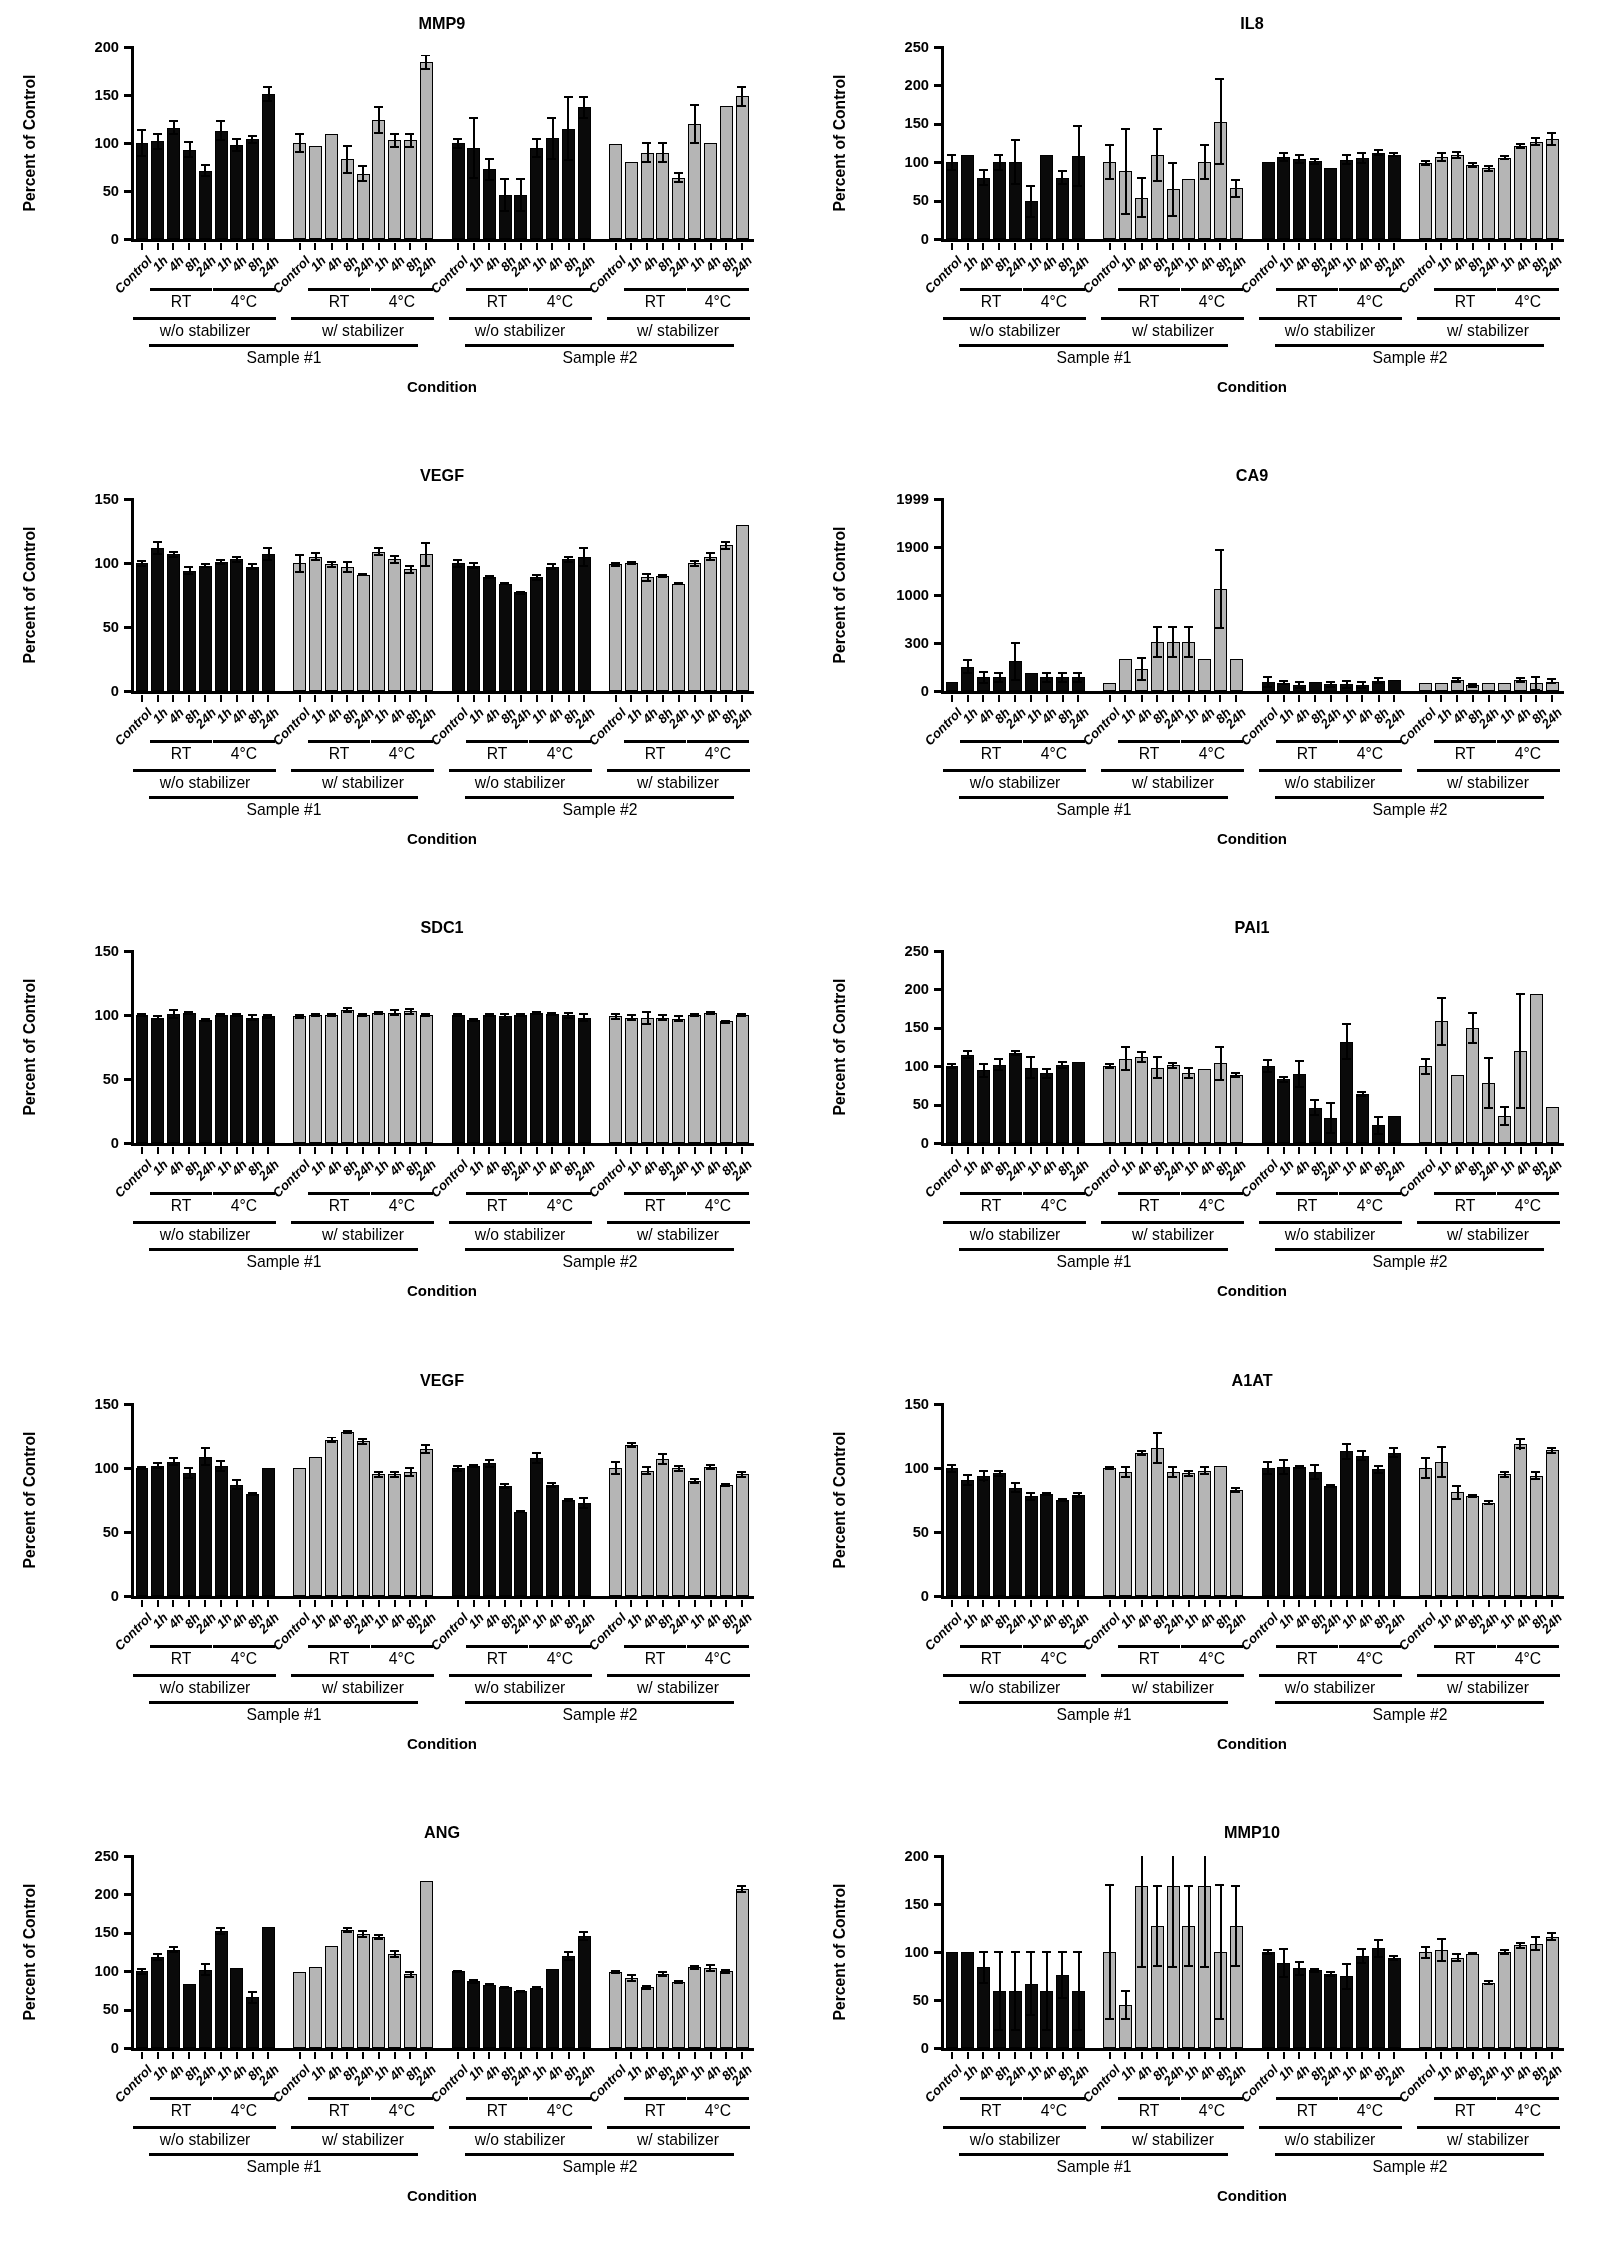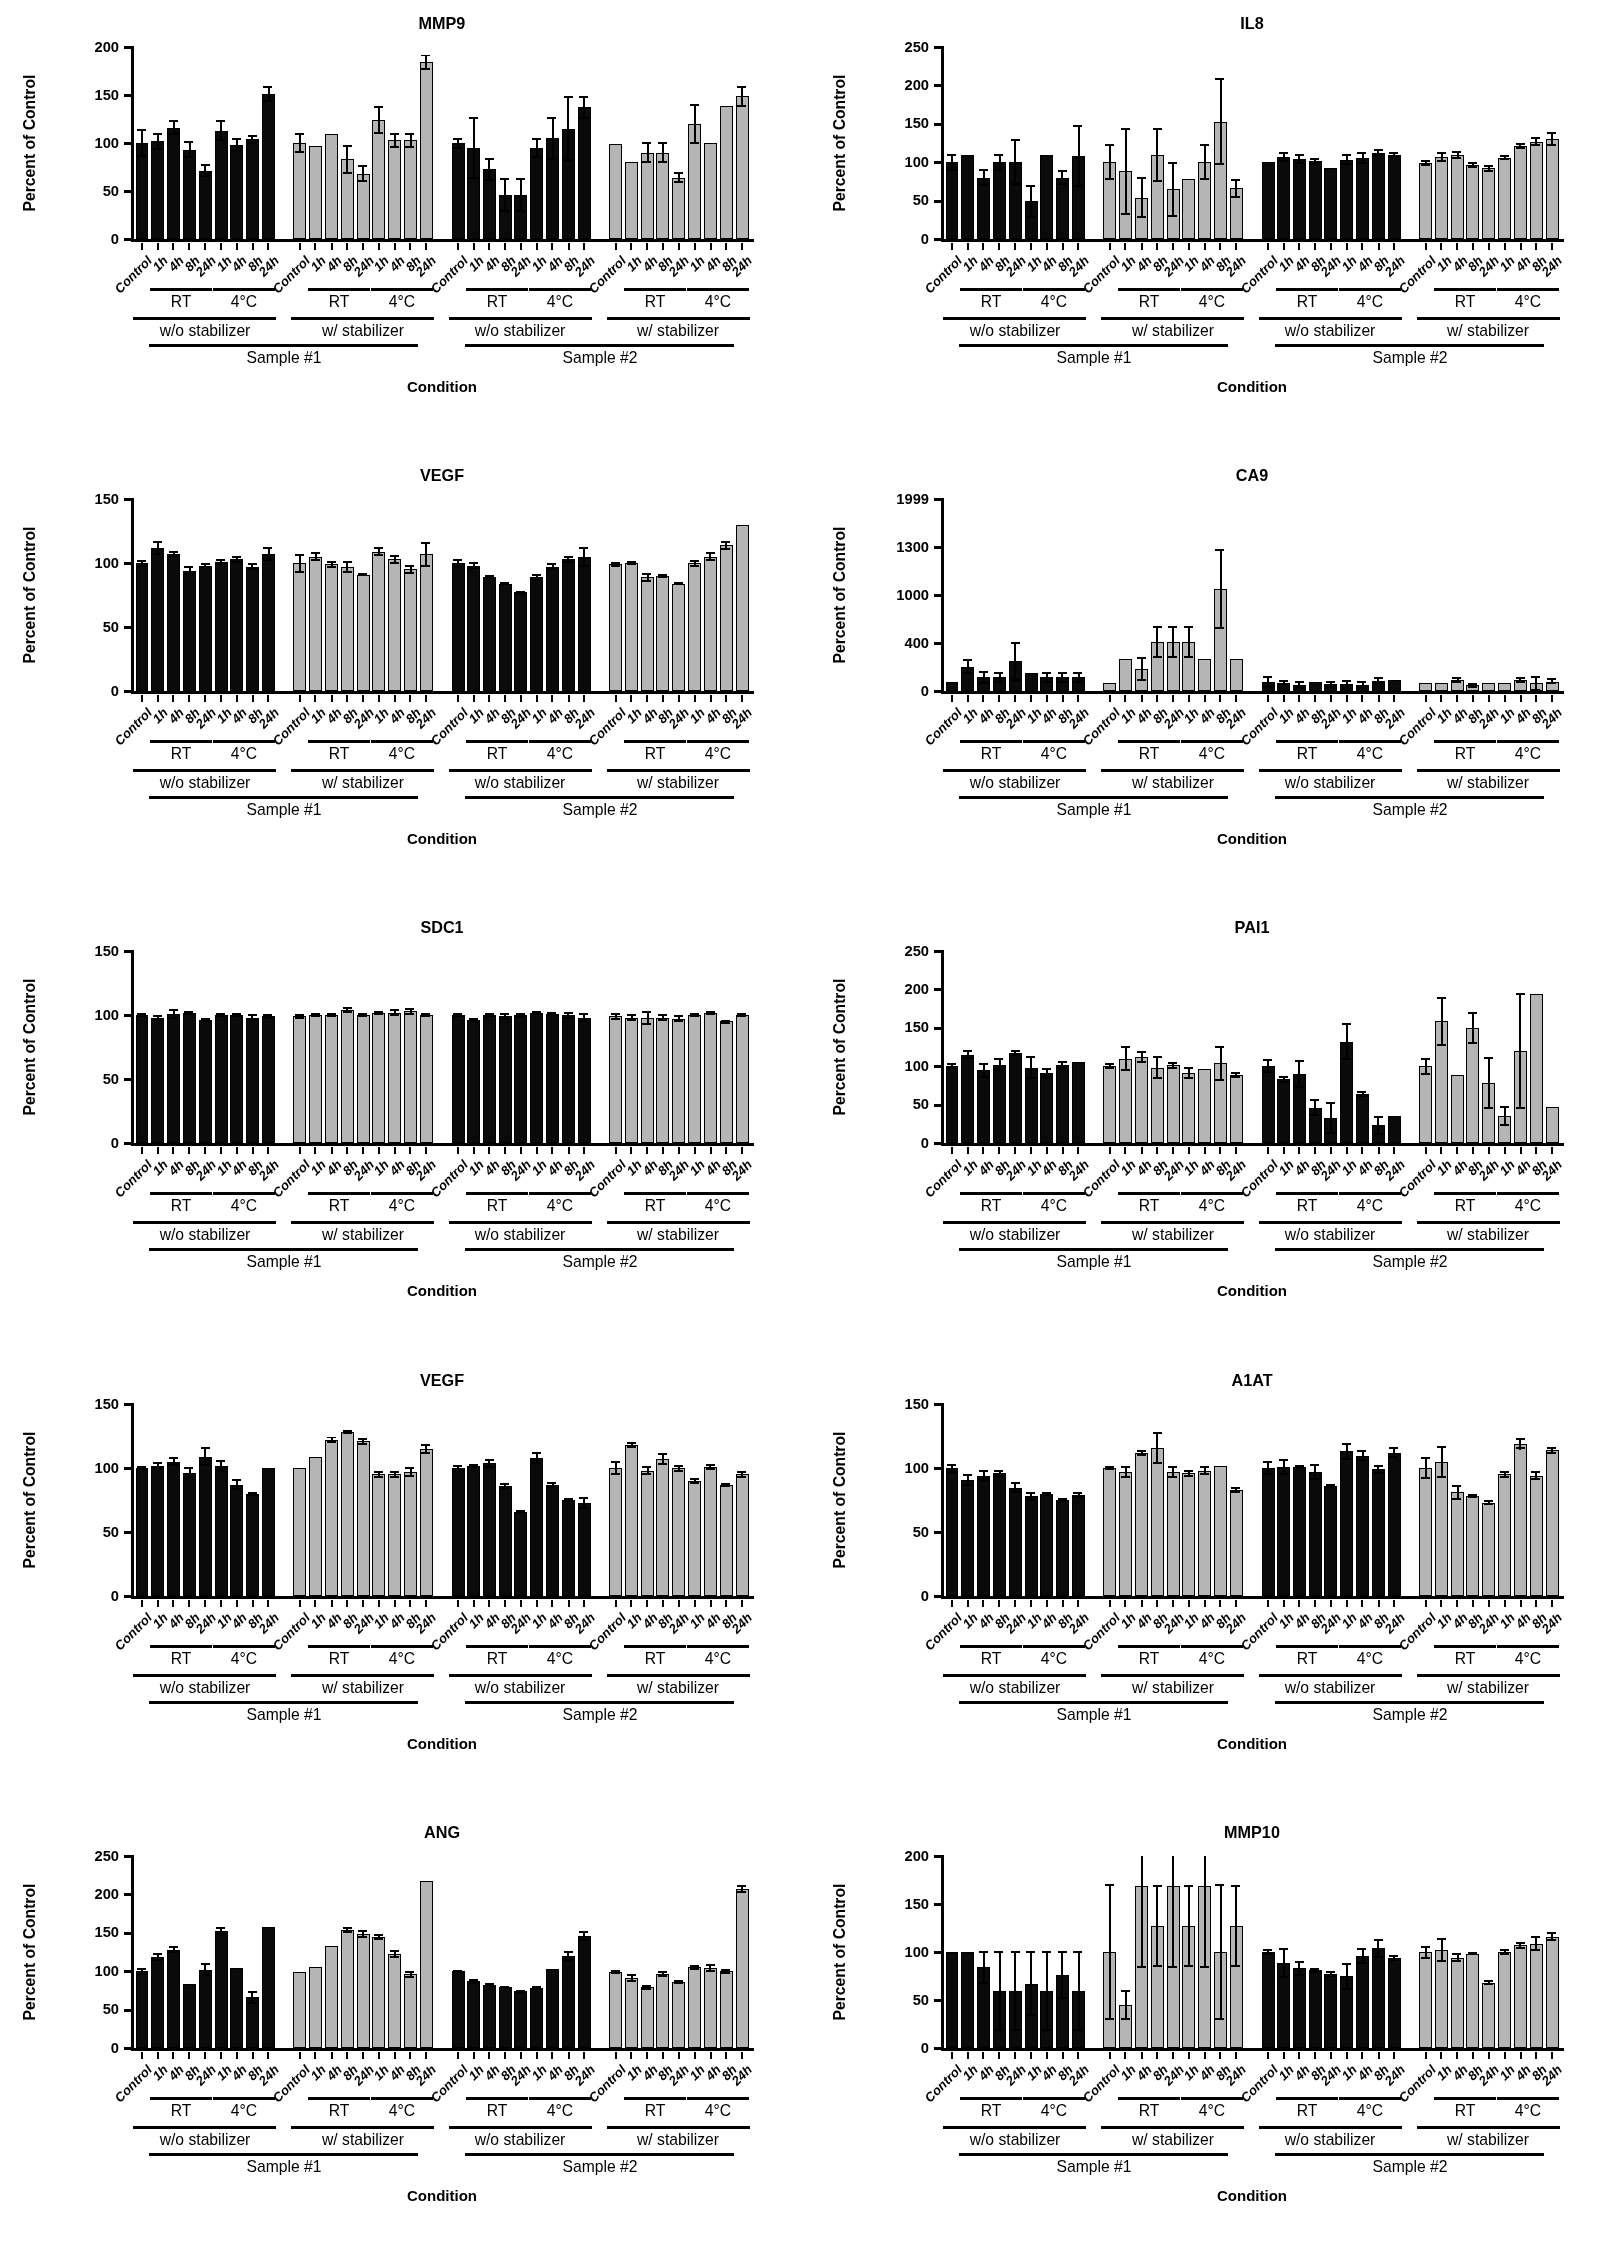--- a/index.html
+++ b/index.html
@@ -777,25 +777,25 @@
       <div class="gline" style="left: 465px; top: 344px; width: 269px;"></div>
       <div class="glab" style="left: 600px; top: 349px;">Sample #2</div>
       <div class="xtitle" style="left: 134px; top: 378px; width: 616px;">Condition</div>
     </div>
     <div class="cell" style="left: 810px; top: 452px;">
       <div class="ctitle" style="left: 134px; top: 13.6px; width: 616px;">CA9</div>
       <div class="ylab" style="left: 30px; top: 143px;">Percent of Control</div>
       <div class="ytickmark" style="left: 124px; top: 238px; width: 7.3px; height: 2.6px;"></div>
       <div class="yticklabel" style="left: 50px; top: 231px; width: 69px;">0</div>
       <div class="ytickmark" style="left: 124px; top: 190px; width: 7.3px; height: 2.6px;"></div>
-      <div class="yticklabel" style="left: 50px; top: 183px; width: 69px;">400</div>
+      <div class="yticklabel" style="left: 50px; top: 183px; width: 69px;">300</div>
       <div class="ytickmark" style="left: 124px; top: 142px; width: 7.3px; height: 2.6px;"></div>
       <div class="yticklabel" style="left: 50px; top: 135px; width: 69px;">1000</div>
       <div class="ytickmark" style="left: 124px; top: 94px; width: 7.3px; height: 2.6px;"></div>
-      <div class="yticklabel" style="left: 50px; top: 87px; width: 69px;">1300</div>
+      <div class="yticklabel" style="left: 50px; top: 87px; width: 69px;">1900</div>
       <div class="ytickmark" style="left: 124px; top: 46px; width: 7.3px; height: 2.6px;"></div>
       <div class="yticklabel" style="left: 50px; top: 39px; width: 69px;">1999</div>
       <div class="plot" style="left: 134px; top: 47px; width: 616px; height: 192px;">
         <div class="bar" style="left: 1.6px; bottom: 0px; width: 12.6px; height: 9.4px; background: rgb(10, 10, 10);"></div>
         <div class="bar" style="left: 17.3px; bottom: 0px; width: 12.6px; height: 24px; background: rgb(10, 10, 10);"></div>
         <div class="errline" style="left: 23px; top: 161px; width: 1.6px; height: 13.6px;"></div>
         <div class="errcap" style="left: 19px; top: 160px; width: 9.4px; height: 1.6px;"></div>
         <div class="errcap" style="left: 19px; top: 173px; width: 9.4px; height: 1.6px;"></div>
         <div class="bar" style="left: 33px; bottom: 0px; width: 12.6px; height: 13.6px; background: rgb(10, 10, 10);"></div>
         <div class="errline" style="left: 39px; top: 172px; width: 1.6px; height: 11.5px;"></div>

